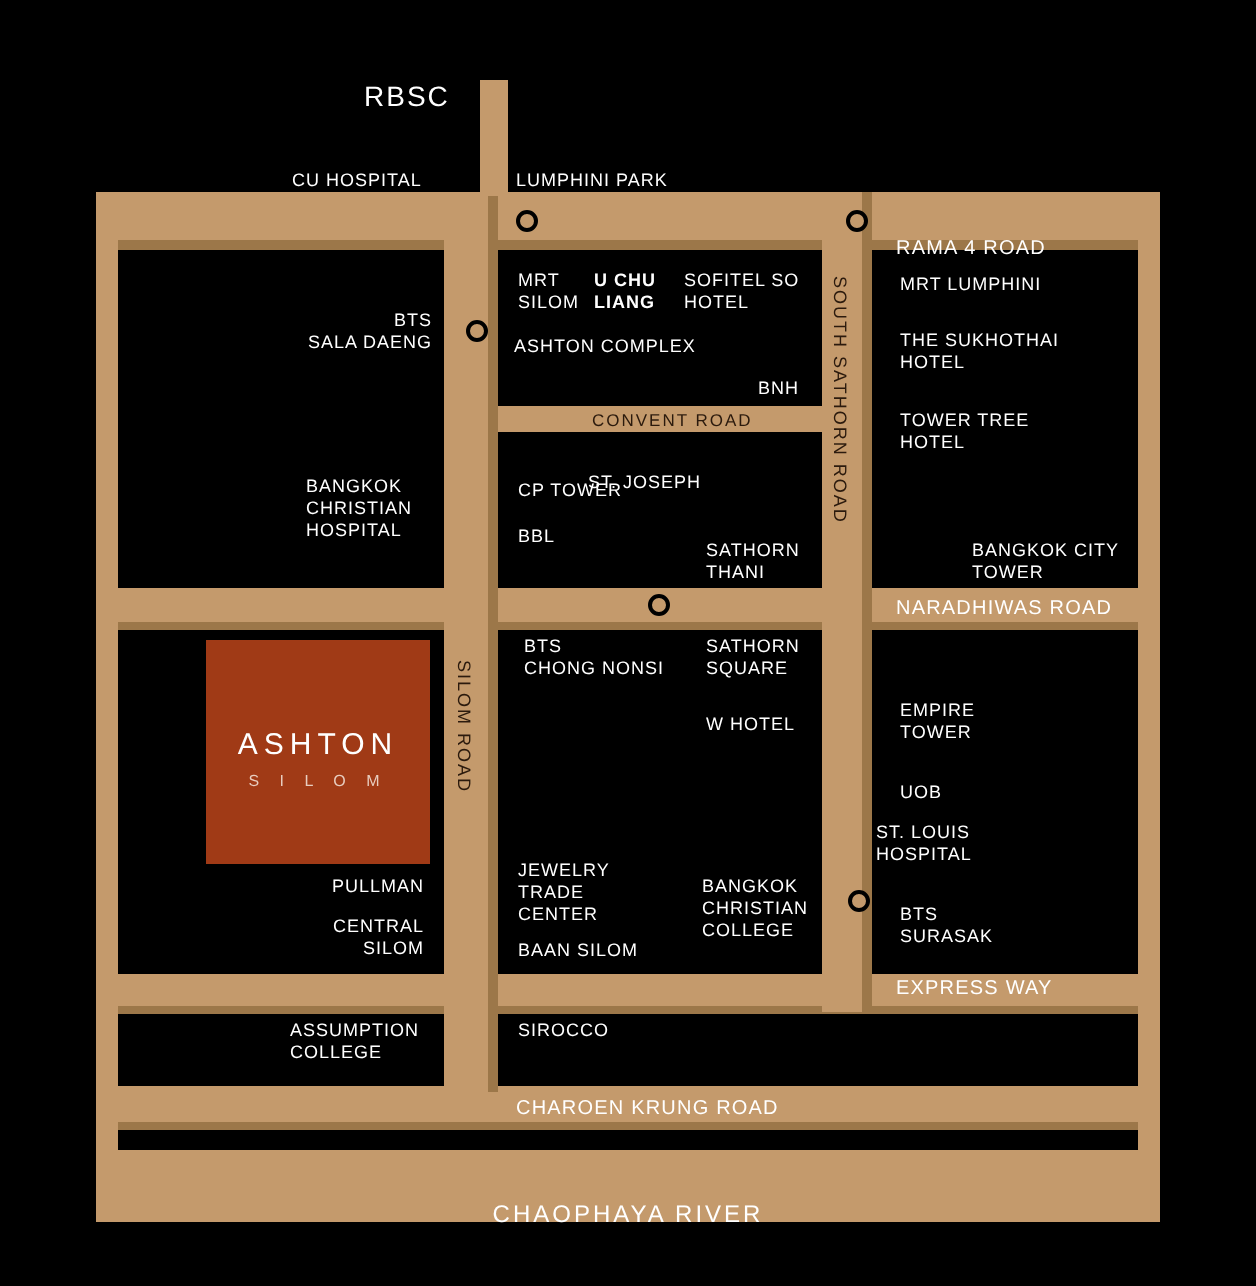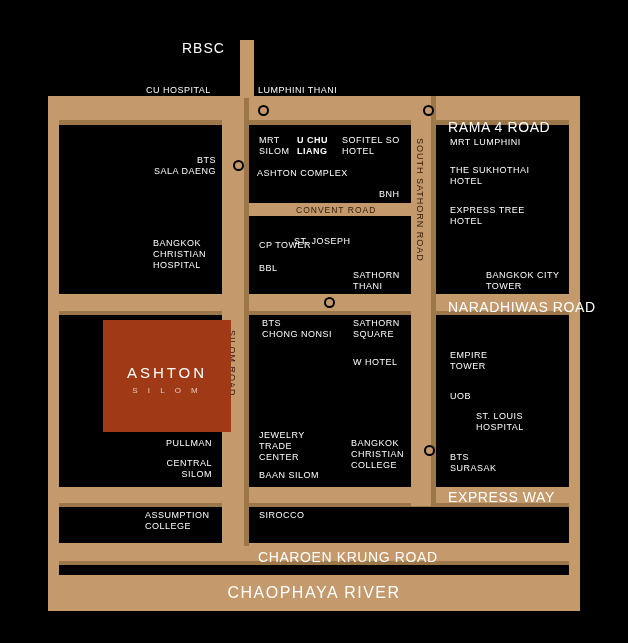--- a/index.html
+++ b/index.html
@@ -71,35 +71,35 @@
     color: #e8cdbf;
     font-size: 8px;
     letter-spacing: 4px;
     top: 66px;
   }
   .river-label {
     position: absolute;
     width: 100%;
     text-align: center;
     color: #ffffff;
-    font-size: 16px;
+    font-size: 12px;
     letter-spacing: 1.5px;
-    top: 9px;
+    top: 25px;
   }
   .road-label-inline {
     position: absolute;
     color: #2b1a0d;
     font-size: 8.5px;
     letter-spacing: 1px;
     font-family: "Liberation Sans", sans-serif;
   }
   .road-label-white {
     position: absolute;
     color: #ffffff;
-    font-size: 14px;
+    font-size: 10px;
     letter-spacing: 0.6px;
     font-family: "Liberation Sans", sans-serif;
   }
 </style>
 </head>
 <body>
 
 <div id="map-root">
 
   <div class="road" style="left:48px; top:96px; width:532px; height:24px;"></div>
@@ -133,52 +133,52 @@
 
   <div class="road-label-inline" style="left:296px; top:205px;">CONVENT ROAD</div>
   <div class="label vertical dark" style="left:226px; top:330px; font-size:9px;">SILOM ROAD</div>
   <div class="label vertical dark" style="left:414px; top:138px; font-size:9px;">SOUTH SATHORN ROAD</div>
 
   <div class="road-label-white" style="left:448px; top:119px;">RAMA 4 ROAD</div>
   <div class="road-label-white" style="left:448px; top:299px;">NARADHIWAS ROAD</div>
   <div class="road-label-white" style="left:448px; top:489px;">EXPRESS WAY</div>
   <div class="road-label-white" style="left:258px; top:549px;">CHAROEN KRUNG ROAD</div>
 
-  <div id="ashton-block" style="left:103px; top:320px; width:128px; height:112px;">
+  <div id="ashton-block" style="left:103px; top:320px; width:112px; height:112px;">
     <div class="ashton-name">ASHTON</div>
     <div class="ashton-sub">S I L O M</div>
   </div>
 
   <div class="station" style="left:258px; top:105px;"></div>
   <div class="station" style="left:423px; top:105px;"></div>
   <div class="station" style="left:233px; top:160px;"></div>
   <div class="station" style="left:324px; top:297px;"></div>
   <div class="station" style="left:424px; top:445px;"></div>
 
   <div class="label left" style="left:182px; top:43px; font-size:14px; letter-spacing:1px;">RBSC</div>
   <div class="label left" style="left:146px; top:85px;">CU HOSPITAL</div>
-  <div class="label left" style="left:258px; top:85px;">LUMPHINI THANI</div>
+  <div class="label left" style="left:258px; top:85px;">LUMPHINI PARK</div>
 
   <div class="label left" style="left:259px; top:135px;">MRT
 SILOM</div>
   <div class="label left" style="left:297px; top:135px;font-weight:bold;">U CHU
 LIANG</div>
   <div class="label left" style="left:342px; top:135px;">SOFITEL SO
 HOTEL</div>
   <div class="label left" style="left:450px; top:137px;">MRT LUMPHINI</div>
 
   <div class="label right" style="left:120px; top:155px; width:96px;">BTS
 SALA DAENG</div>
   <div class="label left" style="left:257px; top:168px;">ASHTON COMPLEX</div>
   <div class="label left" style="left:450px; top:165px;">THE SUKHOTHAI
 HOTEL</div>
 
   <div class="label left" style="left:294px; top:189px;margin-top:47px;">ST. JOSEPH</div>
   <div class="label left" style="left:379px; top:189px;">BNH</div>
-  <div class="label left" style="left:450px; top:205px;">EXPRESS TREE
+  <div class="label left" style="left:450px; top:205px;">TOWER TREE
 HOTEL</div>
 
   <div class="label left" style="left:153px; top:238px;">BANGKOK
 CHRISTIAN
 HOSPITAL</div>
   <div class="label left" style="left:259px; top:240px;">CP TOWER</div>
   <div class="label left" style="left:259px; top:263px;">BBL</div>
   <div class="label left" style="left:353px; top:270px;">SATHORN
 THANI</div>
   <div class="label left" style="left:450px; top:270px;margin-left:36px;">BANGKOK CITY
@@ -187,21 +187,21 @@
   <div class="label left" style="left:262px; top:318px;">BTS
 CHONG NONSI</div>
   <div class="label left" style="left:353px; top:318px;">SATHORN
 SQUARE</div>
   <div class="label left" style="left:450px; top:320px;margin-top:30px;">EMPIRE
 TOWER</div>
 
   <div class="label left" style="left:353px; top:357px;">W HOTEL</div>
 
   <div class="label left" style="left:450px; top:391px;">UOB</div>
-  <div class="label left" style="left:476px; top:411px;">ST. LOUIS
+  <div class="label left" style="left:438px; top:411px;">ST. LOUIS
 HOSPITAL</div>
 
   <div class="label left" style="left:259px; top:430px;">JEWELRY
 TRADE
 CENTER</div>
   <div class="label left" style="left:351px; top:438px;">BANGKOK
 CHRISTIAN
 COLLEGE</div>
   <div class="label left" style="left:450px; top:452px;">BTS
 SURASAK</div>

